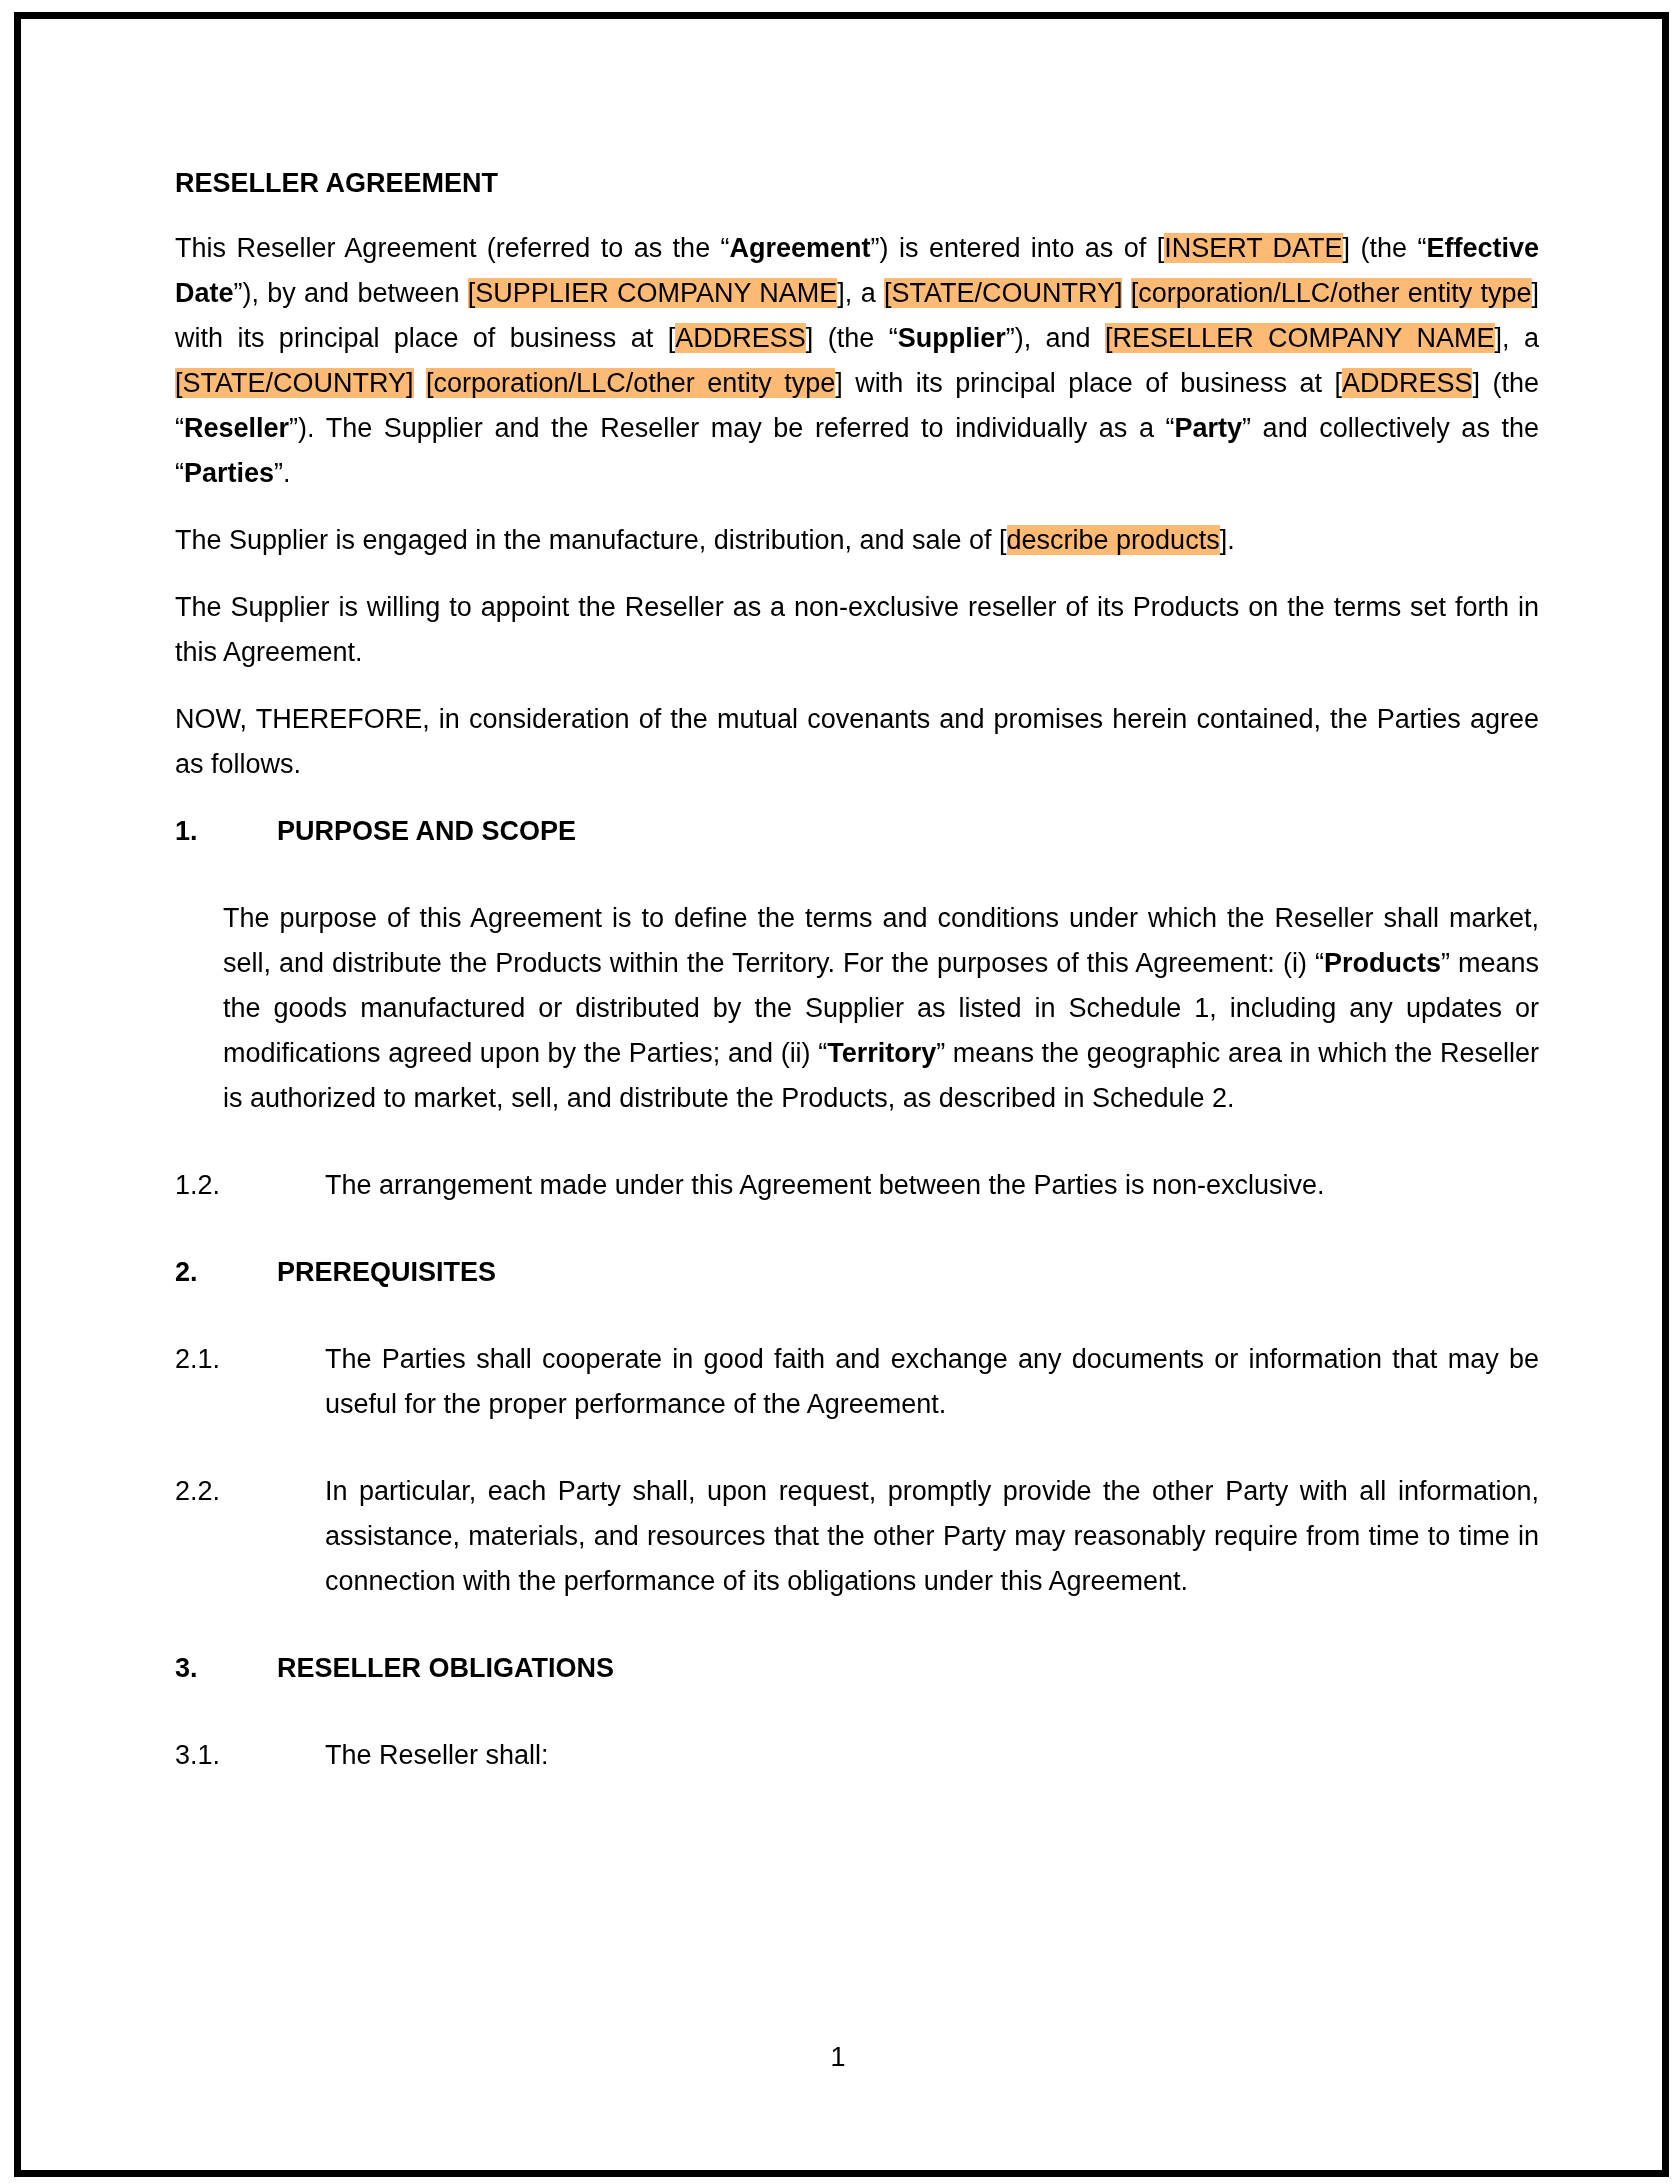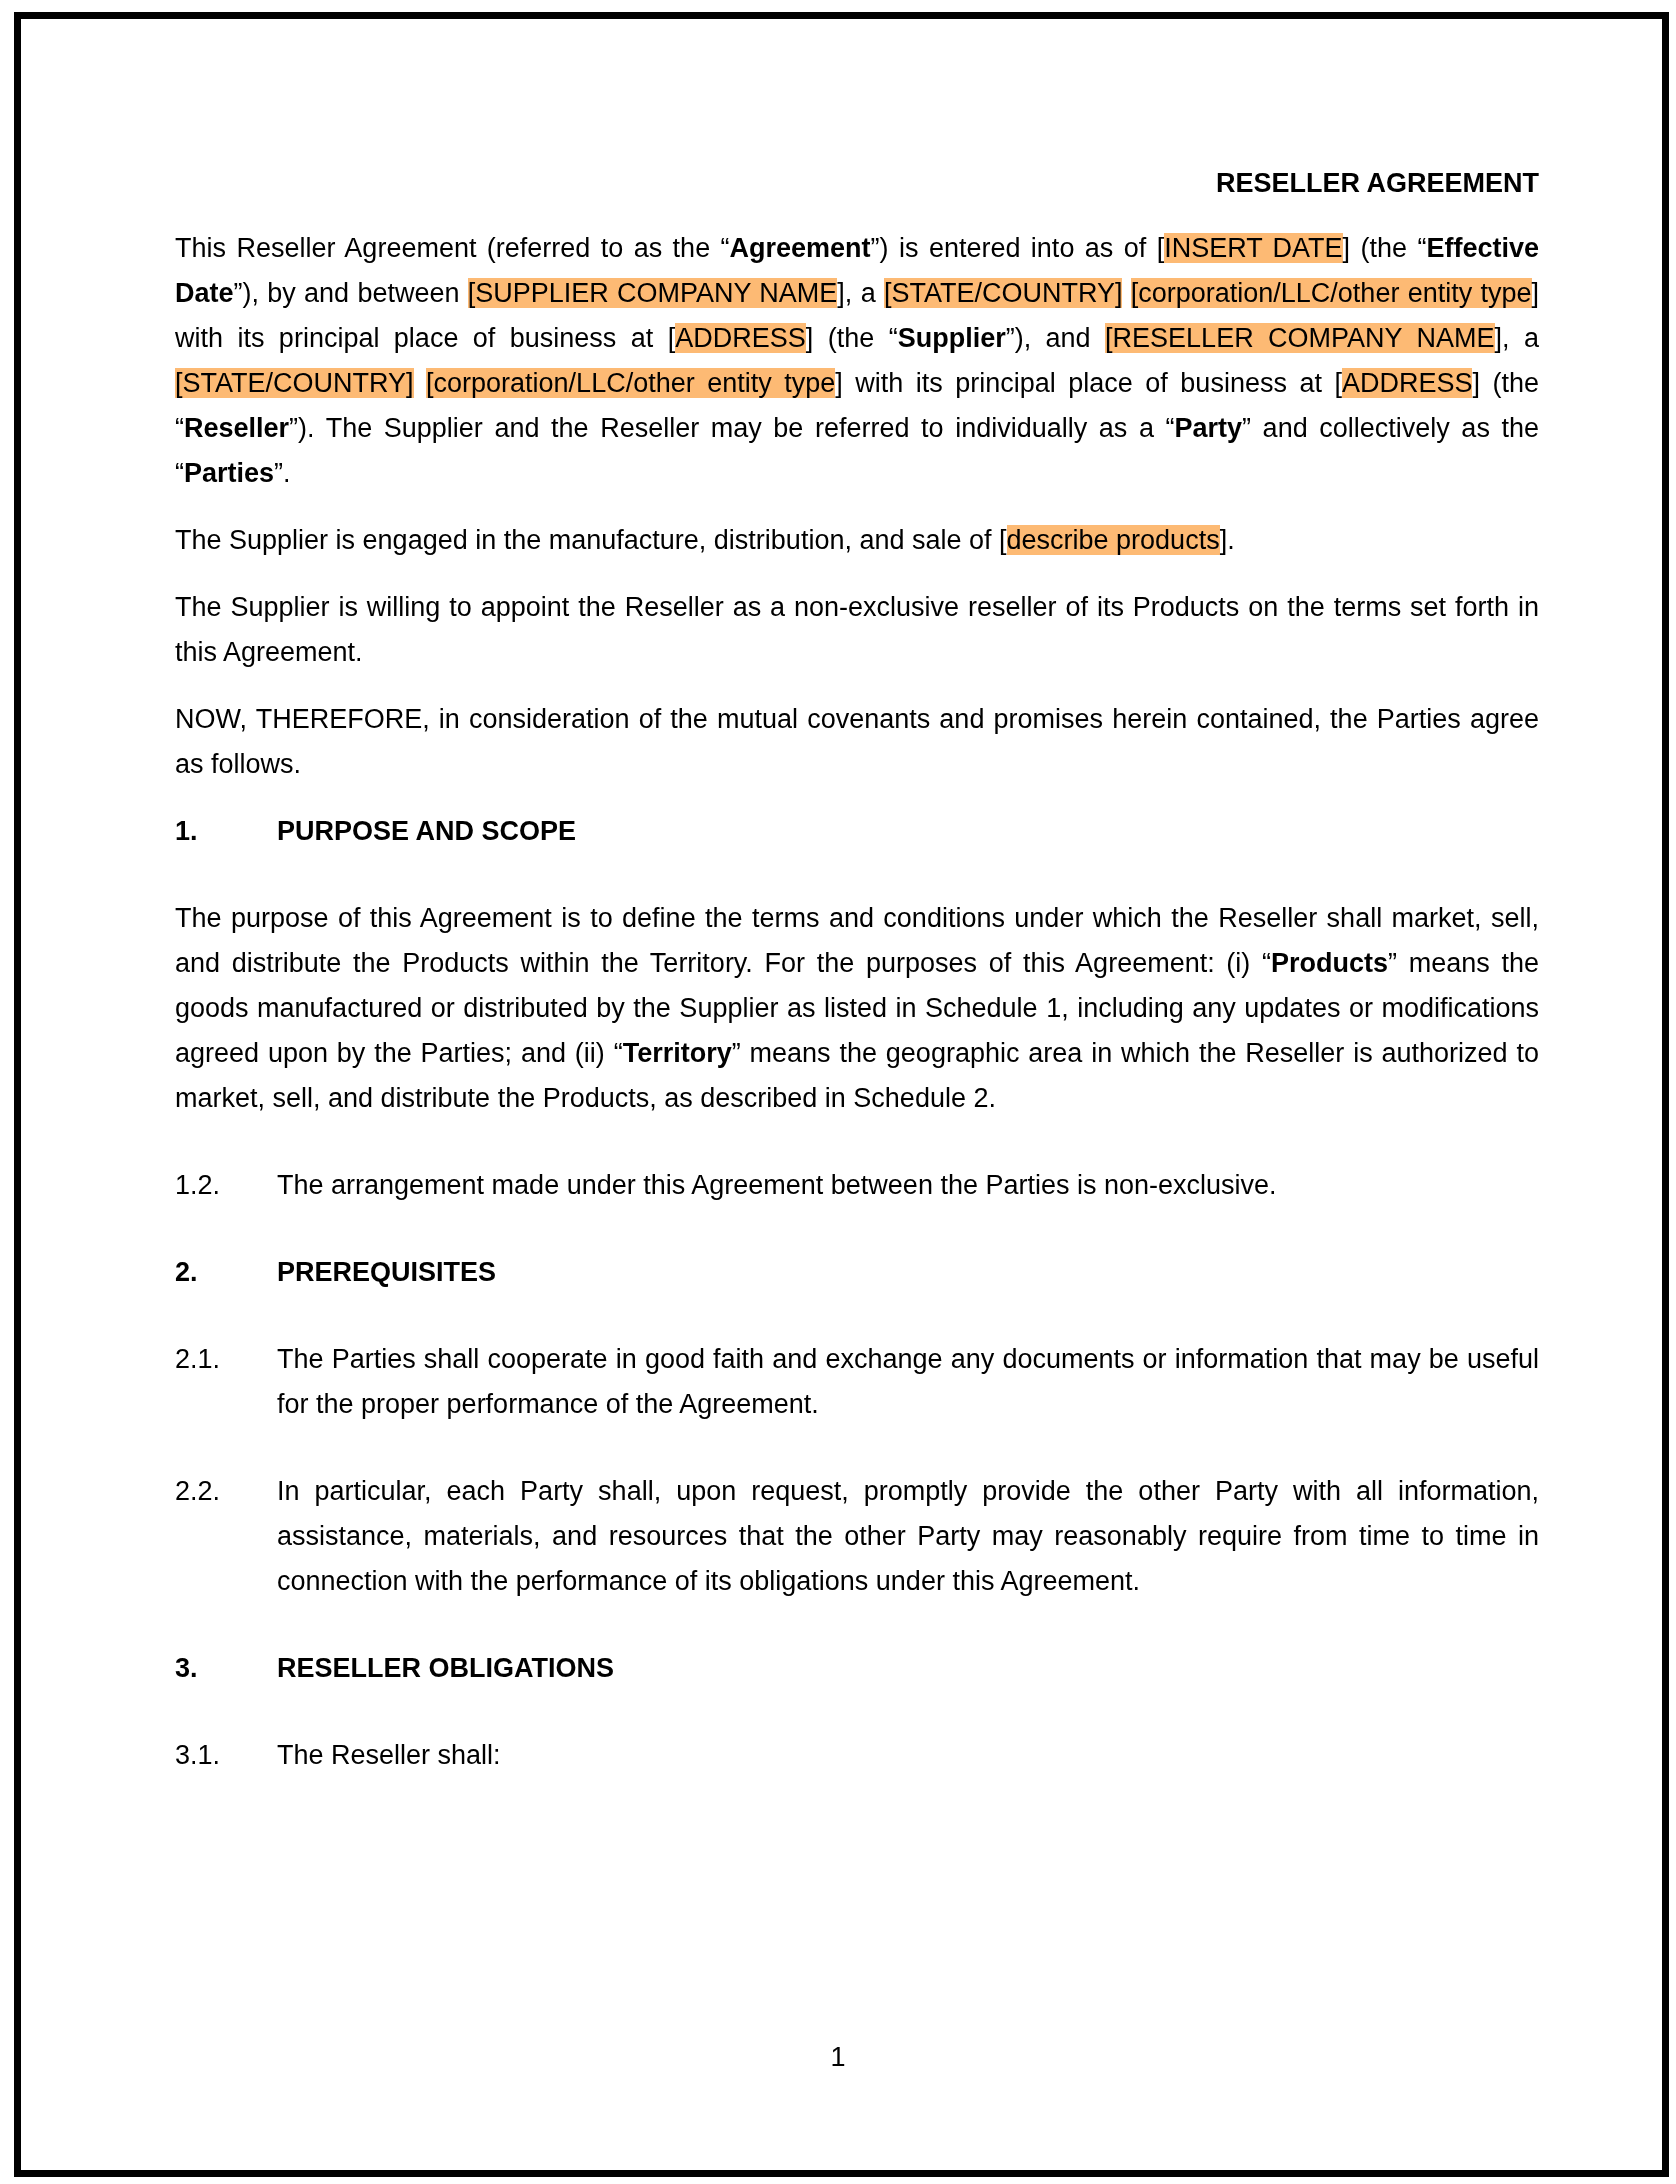--- a/index.html
+++ b/index.html
@@ -21,38 +21,38 @@
     position: absolute;
     left: 175px; top: 166px;
     width: 1364px;
     font-size: 27px;
     line-height: 45px;
   }
   .doc-title {
     font-size: 27px;
     line-height: 35px;
     margin: 0 0 24.5px 0;
-    text-align: right;
+    text-align: left;
     font-weight: bold;
   }
   .para {
     margin: 0 0 22px 0;
     text-align: justify;
   }
   .section-heading {
     display: flex;
     font-weight: bold;
     margin: 7px 0 42px 0;
   }
   .clause {
     display: flex;
     margin: 0 0 42px 0;
   }
   .num { flex: 0 0 102px; }
-  .clause-text { flex: 1; text-align: justify; }
+  .clause-text { flex: 1; text-align: justify; margin-left: 48px; }
   .hl { background: #fdba74; }
   .b { font-weight: bold; }
   .page-number {
     position: absolute;
     top: 2040px; left: 0; width: 100%;
     text-align: center;
     font-size: 27px;
     line-height: 35px;
   }
 </style>

